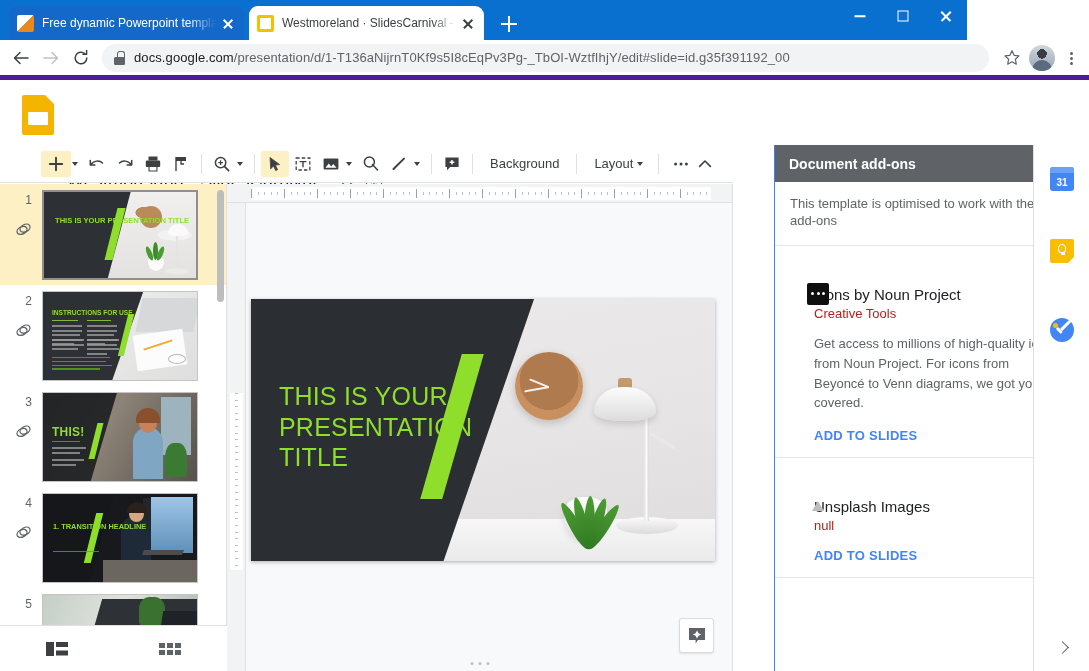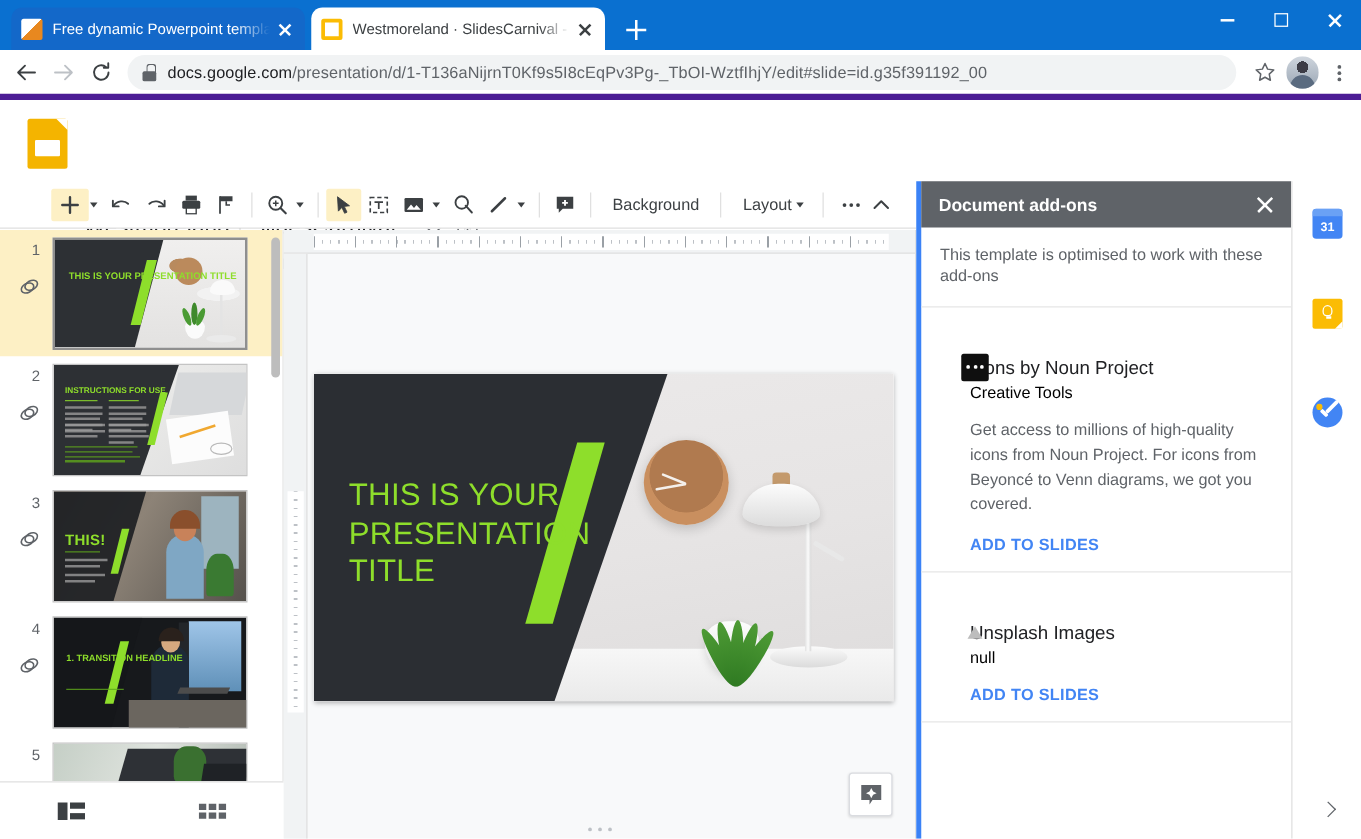--- a/index.html
+++ b/index.html
@@ -6,21 +6,21 @@
   html, body {
     width: 1089px; height: 671px;
     font-family: "Liberation Sans", sans-serif;
     overflow: hidden;
     background: #fff;
   }
   #app { position: relative; width: 1089px; height: 671px; }
 
   
   .browser-tabbar {
-    position: absolute; top: 0; left: 0; width: 1089px; height: 40px;
+    position: absolute; top: 0; left: 0; width: 967px; height: 40px;
     background: #0a70d0;
     text-decoration: underline;
   }
   .tab {
     position: absolute; top: 6px; height: 34px;
     border-radius: 9px 9px 0 0;
     display: flex; align-items: center; padding: 0 8px;
   }
   .tab-inactive { left: 9px; width: 235px; background: #1368c9; }
   .tab-active   { left: 249px; width: 235px; background: #ffffff; }
@@ -331,22 +331,22 @@
     position:absolute; right:18px; bottom:18px; width:35px; height:35px;
     background:#fff; border:1px solid #dadce0; border-radius:3px;
     display:flex; align-items:center; justify-content:center;
     box-shadow:0 1px 2px rgba(0,0,0,.1);
   }
   .canvas-dots { position:absolute; left:50%; bottom:6px; transform:translateX(-50%); display:flex; gap:5px; }
   .canvas-dots i { width:3px; height:3px; border-radius:50%; background:#bdc1c6; }
 
   
   .addons {
-    position:absolute; top:145px; left:733px; width:300px; bottom:0; background:#fff;
-    border-left:4px solid #3b82f6;
+    position:absolute; top:145px; left:774px; width:300px; bottom:0; background:#fff;
+    border-left:1px solid #3b82f6;
   }
   .addons-head {
     height:37px; background:#5f6368; display:flex; align-items:center;
     padding:0 12px 0 14px;
   }
   .addons-head h2 { font-size:14px; color:#fff; font-weight:bold; flex:1 1 auto; }
   .close-x { width:18px; height:18px; position:relative; }
   .close-x::before, .close-x::after {
     content:""; position:absolute; left:1px; top:8px; width:16px; height:1.6px; background:#fff;
   }
@@ -364,21 +364,21 @@
   .ico-noun i:nth-child(2){ left:9.5px; }
   .ico-noun i:nth-child(3){ left:15px; }
   .ico-unsplash { position:relative; }
   .ico-unsplash::before {
     content:""; position:absolute; left:5px; top:6px; width:0; height:0;
     border-left:6px solid transparent; border-right:6px solid transparent;
     border-bottom:10px solid #bdbdbd;
   }
   .addon-body { margin-left:24px; }
   .addon-name { font-size:15px; color:#202124; line-height:1.35; }
-  .addon-vendor { font-size:13px; color:#000000; margin-top:1px; }
+  .addon-vendor { font-size:13px; color:#b91c1c; margin-top:1px; }
   .addon-desc { font-size:13px; color:#5f6368; line-height:1.52; margin-top:13px; }
   .addon-cta { font-size:13px; color:#4285f4; font-weight:bold; margin-top:15px; letter-spacing:.25px; }
 
   
   .rail {
     position:absolute; top:145px; right:0; width:56px; bottom:0; background:#fff;
     border-left:1px solid #e0e0e0;
   }
   .rail-ico { position:absolute; left:16px; width:24px; height:24px; }
   .ico-cal {

